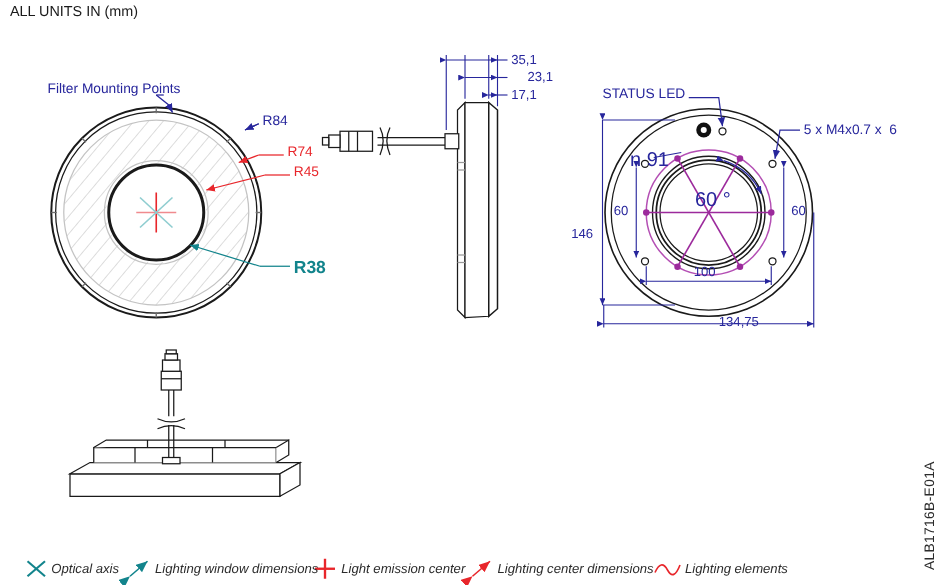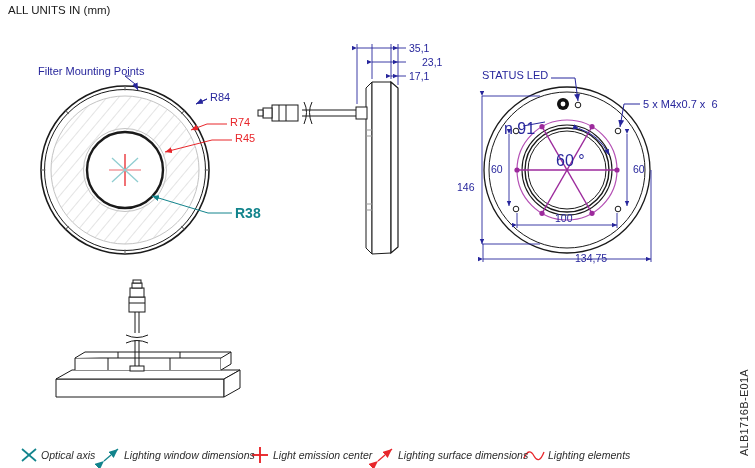--- a/index.html
+++ b/index.html
@@ -336,18 +336,18 @@
 
   <div class="txt dim" style="left:457px; top:164px;margin-top:18px;">146</div>
   <div class="txt dim" style="left:491px; top:164px;">60</div>
   <div class="txt dim" style="left:633px; top:164px;">60</div>
   <div class="txt dim" style="left:555px; top:213px;">100</div>
   <div class="txt dim" style="left:575px; top:253px;">134,75</div>
 
   <div class="txt legend-text" style="left:41px; top:450px;">Optical axis</div>
   <div class="txt legend-text" style="left:124px; top:450px;">Lighting window dimensions</div>
   <div class="txt legend-text" style="left:273px; top:450px;">Light emission center</div>
-  <div class="txt legend-text" style="left:398px; top:450px;">Lighting surface dimensions</div>
+  <div class="txt legend-text" style="left:398px; top:450px;">Lighting center dimensions</div>
   <div class="txt legend-text" style="left:548px; top:450px;">Lighting elements</div>
 
   <div class="sidecode">ALB1716B-E01A</div>
 
 </div>
 
 </body></html>

